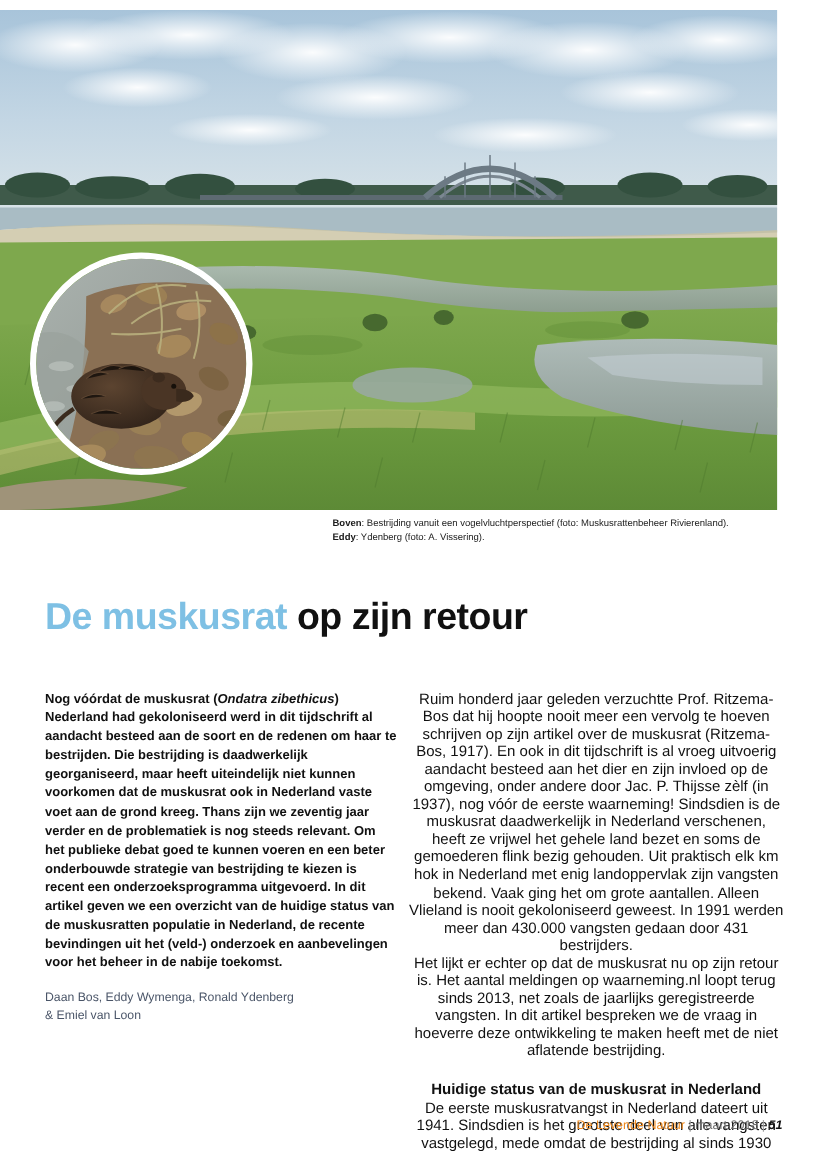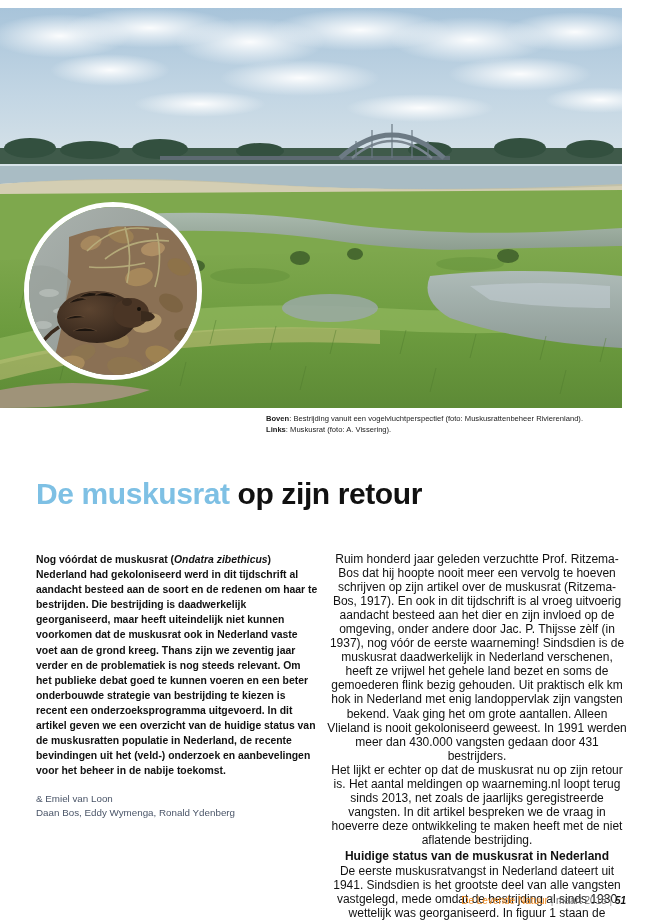--- a/index.html
+++ b/index.html
@@ -84,21 +84,21 @@
     left: 327px; top: 552px;
     width: 300px;
     font-size: 12px;
     line-height: 14.05px;
     color: #111111;
     text-align: center;
   }
   .col-right p { margin: 0; }
   .col-right .subhead {
     font-weight: bold;
-    margin-top: 2px;
+    margin-top: 17px;
     margin-bottom: 1px;
   }
 
   
   .footer {
     position: absolute;
     right: 27px; bottom: 16px;
     font-size: 10px;
     white-space: nowrap;
   }
@@ -295,33 +295,33 @@
     <g opacity="0.95">
       <ellipse cx="40" cy="158" rx="16" ry="9" fill="#a98c5d" transform="rotate(-12 40 158)"></ellipse>
       <ellipse cx="96" cy="160" rx="18" ry="10" fill="#8f7550" transform="rotate(8 96 160)"></ellipse>
       <ellipse cx="148" cy="162" rx="15" ry="9" fill="#b39668" transform="rotate(-6 148 162)"></ellipse>
     </g>
   </svg>
 </div>
 
 <div class="caption">
   <div><b>Boven</b><span>: Bestrijding vanuit een vogelvluchtperspectief (foto: Muskusrattenbeheer Rivierenland).</span></div>
-  <div><b>Links</b><span>: Muskusrat (foto: A. Vissering).</span></div>
+  <div><b>Eddy</b><span>: Ydenberg (foto: A. Vissering).</span></div>
 </div>
 
 <h1 class="title">
   <span class="blue">De muskusrat</span>
   <span class="black">op zijn retour</span>
 </h1>
 
 <div class="col-left">
   <div class="lead"><span>Nog vóórdat de muskusrat (</span><i>Ondatra zibethicus</i><span>) Nederland had gekoloniseerd werd in dit tijdschrift al aandacht besteed aan de soort en de redenen om haar te bestrijden. Die bestrijding is daadwerkelijk georganiseerd, maar heeft uiteindelijk niet kunnen voorkomen dat de muskusrat ook in Nederland vaste voet aan de grond kreeg. Thans zijn we zeventig jaar verder en de problematiek is nog steeds relevant. Om het publieke debat goed te kunnen voeren en een beter onderbouwde strategie van bestrijding te kiezen is recent een onderzoeksprogramma uitgevoerd. In dit artikel geven we een overzicht van de huidige status van de muskusratten populatie in Nederland, de recente bevindingen uit het (veld-) onderzoek en aanbevelingen voor het beheer in de nabije toekomst.</span></div>
   <div class="authors">
+    <div>Daan Bos, Eddy Wymenga, Ronald Ydenberg</div>
     <div>&amp; Emiel van Loon</div>
-    <div>Daan Bos, Eddy Wymenga, Ronald Ydenberg</div>
   </div>
 </div>
 
 <div class="col-right">
   <p>Ruim honderd jaar geleden verzuchtte Prof. Ritzema-Bos dat hij hoopte nooit meer een vervolg te hoeven schrijven op zijn artikel over de muskusrat (Ritzema-Bos, 1917). En ook in dit tijdschrift is al vroeg uitvoerig aandacht besteed aan het dier en zijn invloed op de omgeving, onder andere door Jac. P. Thijsse zèlf (in 1937), nog vóór de eerste waarneming! Sindsdien is de muskusrat daadwerkelijk in Nederland verschenen, heeft ze vrijwel het gehele land bezet en soms de gemoederen flink bezig gehouden. Uit praktisch elk km hok in Nederland met enig landoppervlak zijn vangsten bekend. Vaak ging het om grote aantallen. Alleen Vlieland is nooit gekoloniseerd geweest. In 1991 werden meer dan 430.000 vangsten gedaan door 431 bestrijders.</p>
   <p>Het lijkt er echter op dat de muskusrat nu op zijn retour is. Het aantal meldingen op waarneming.nl loopt terug sinds 2013, net zoals de jaarlijks geregistreerde vangsten. In dit artikel bespreken we de vraag in hoeverre deze ontwikkeling te maken heeft met de niet aflatende bestrijding.</p>
   <p class="subhead">Huidige status van de muskusrat in Nederland</p>
   <p>De eerste muskusratvangst in Nederland dateert uit 1941. Sindsdien is het grootste deel van alle vangsten vastgelegd, mede omdat de bestrijding al sinds 1930 wettelijk was georganiseerd. In figuur 1 staan de historische vangsten over de periode 1941 tot 2018. Aanvankelijk heeft de bestrijding in Nederland de permanente vestiging van de muskusrat tot 1960 kunnen beteugelen. Tot aan</p>
 </div>
 

